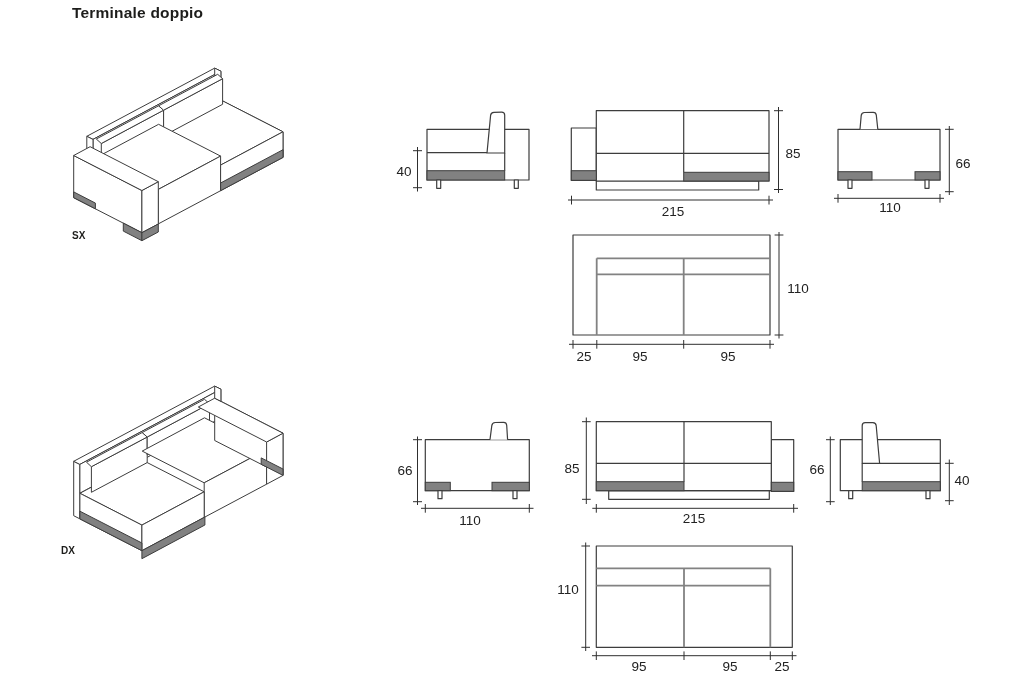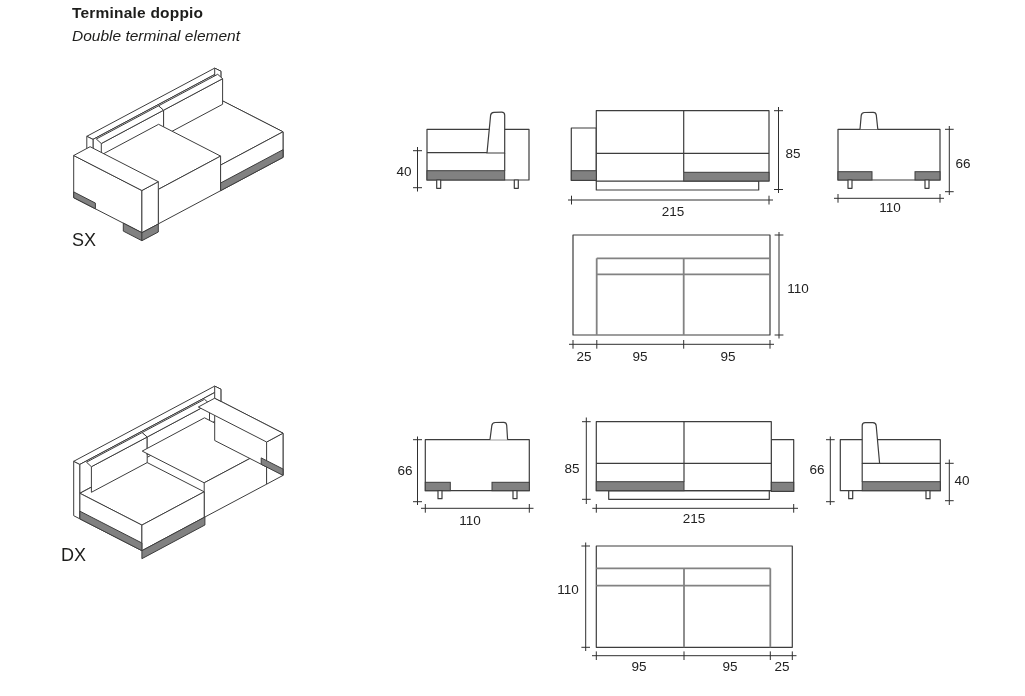--- a/index.html
+++ b/index.html
@@ -1,39 +1,38 @@
 <!DOCTYPE html>
 <html><head>
 <meta charset="utf-8">
 <style>
   html,body{margin:0;padding:0;background:#fff;}
   .page{position:relative;width:1025px;height:696px;background:#ffffff;overflow:hidden;
         font-family:"Liberation Sans",sans-serif;color:#1d1d1b;margin-left:42px;}
   .title{position:absolute;left:30px;top:4px;font-size:15.5px;font-weight:600;letter-spacing:.2px;}
   .subtitle{position:absolute;left:30px;top:27px;font-size:15.5px;font-style:italic;}
-  .variant{position:absolute;font-size:18px;font-weight:400;}
+  .variant{position:absolute;font-size:10px;font-weight:700;}
   .variant.sx{left:30px;top:230px;}
   .variant.dx{left:19px;top:545px;}
   svg.drawings{position:absolute;left:0;top:0;}
   .outline{fill:#ffffff;stroke:#3d3d3d;stroke-width:1.2;stroke-linejoin:round;}
   .lineonly{fill:none;stroke:#3d3d3d;stroke-width:1.2;}
   .grayfill{fill:#818181;stroke:#3d3d3d;stroke-width:1;}
   .iso{fill:#ffffff;stroke:#3d3d3d;stroke-width:1;stroke-linejoin:round;}
   .isogray{fill:#818181;stroke:#3d3d3d;stroke-width:1;stroke-linejoin:round;}
   .plan-inner{fill:none;stroke:#828282;stroke-width:1.8;}
   .dim{fill:none;stroke:#2f2f2f;stroke-width:1;}
   .dimlabel{font-family:"Liberation Sans",sans-serif;font-size:13.5px;fill:#222222;}
 </style>
 </head>
 <body>
 
 <div class="page">
 
   <div class="title">Terminale doppio</div>
-  <div class="subtitle">Double terminal element</div>
   <div class="variant sx">SX</div>
   <div class="variant dx">DX</div>
 
   <svg class="drawings" width="1025" height="696" viewBox="0 0 1025 696">
 
     <g>
       <path class="iso" d="M44.8,136.3 L172.7,68.1 L178.9,71.2 L51,139.4 Z"></path>
       <path class="iso" d="M51,139.4 L178.9,71.2 L178.9,100 L51,168.2 Z"></path>
       <path class="iso" d="M44.8,136.3 L51,139.4 L51,151.6 L44.8,148.5 Z"></path>
       <path class="iso" d="M172.7,68.1 L178.9,71.2 L178.9,100 L172.7,96.9 Z"></path>

